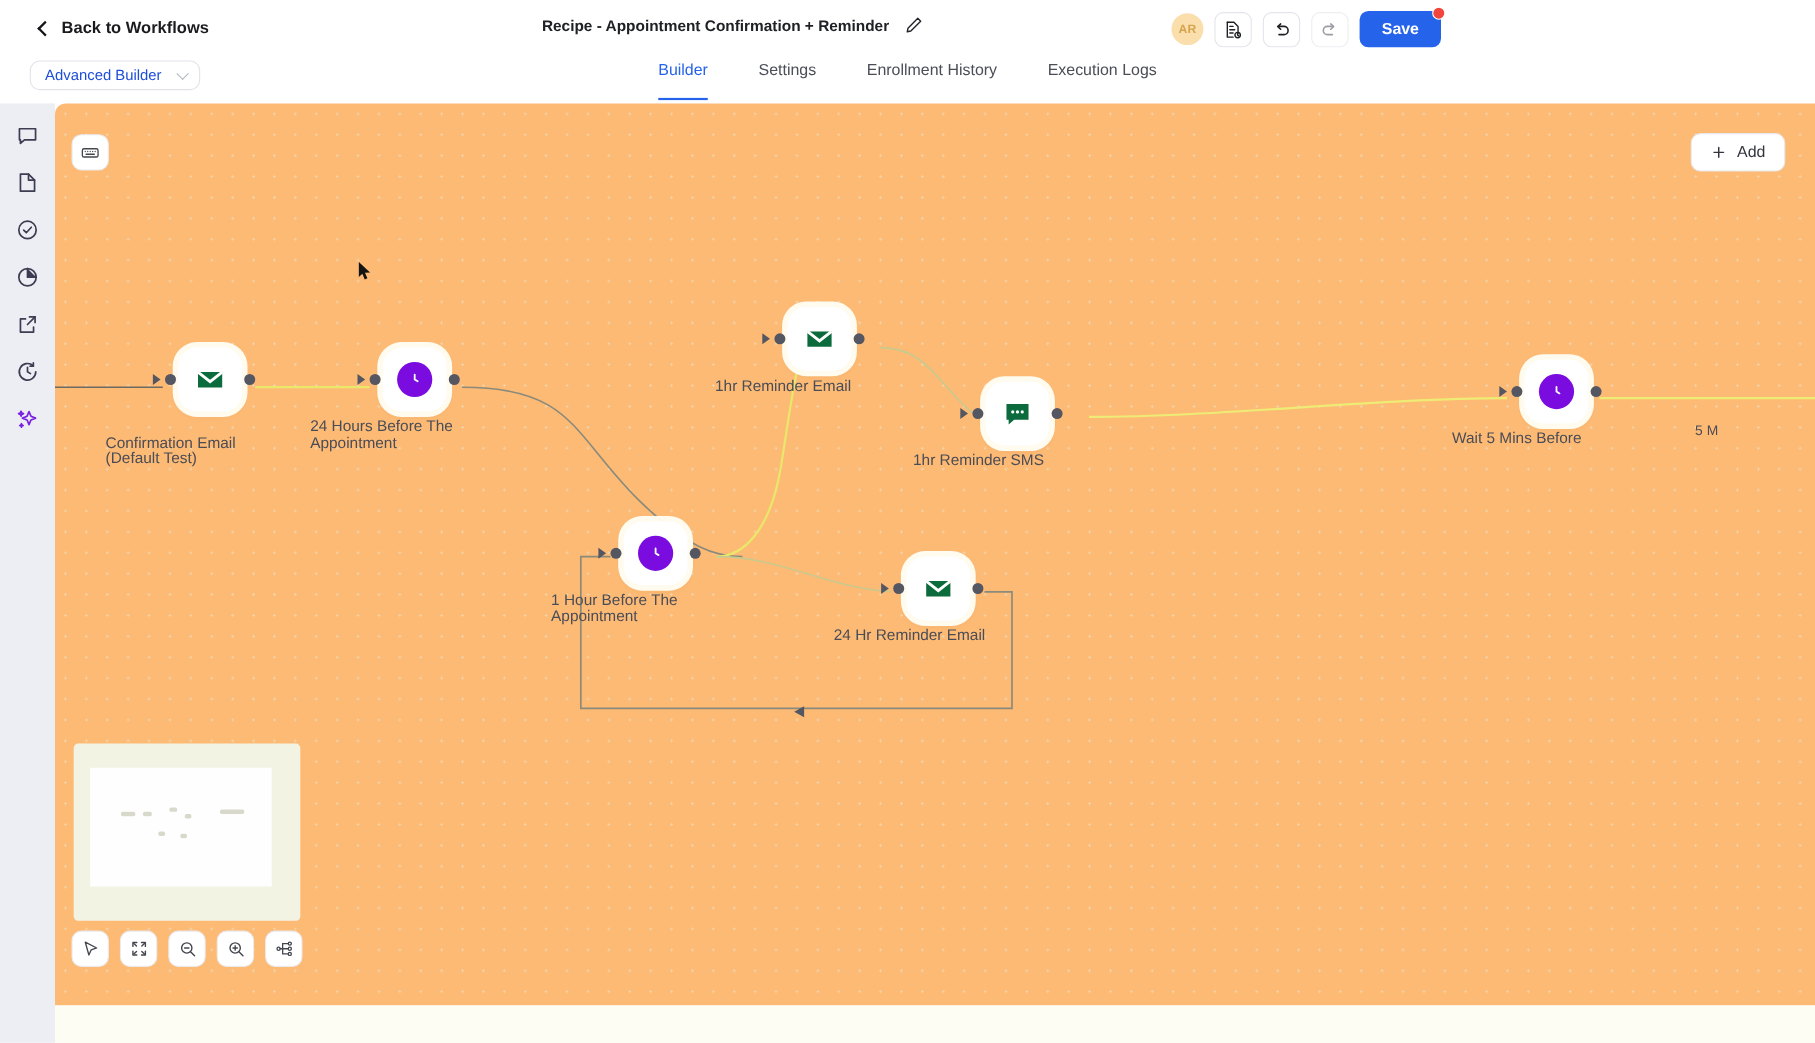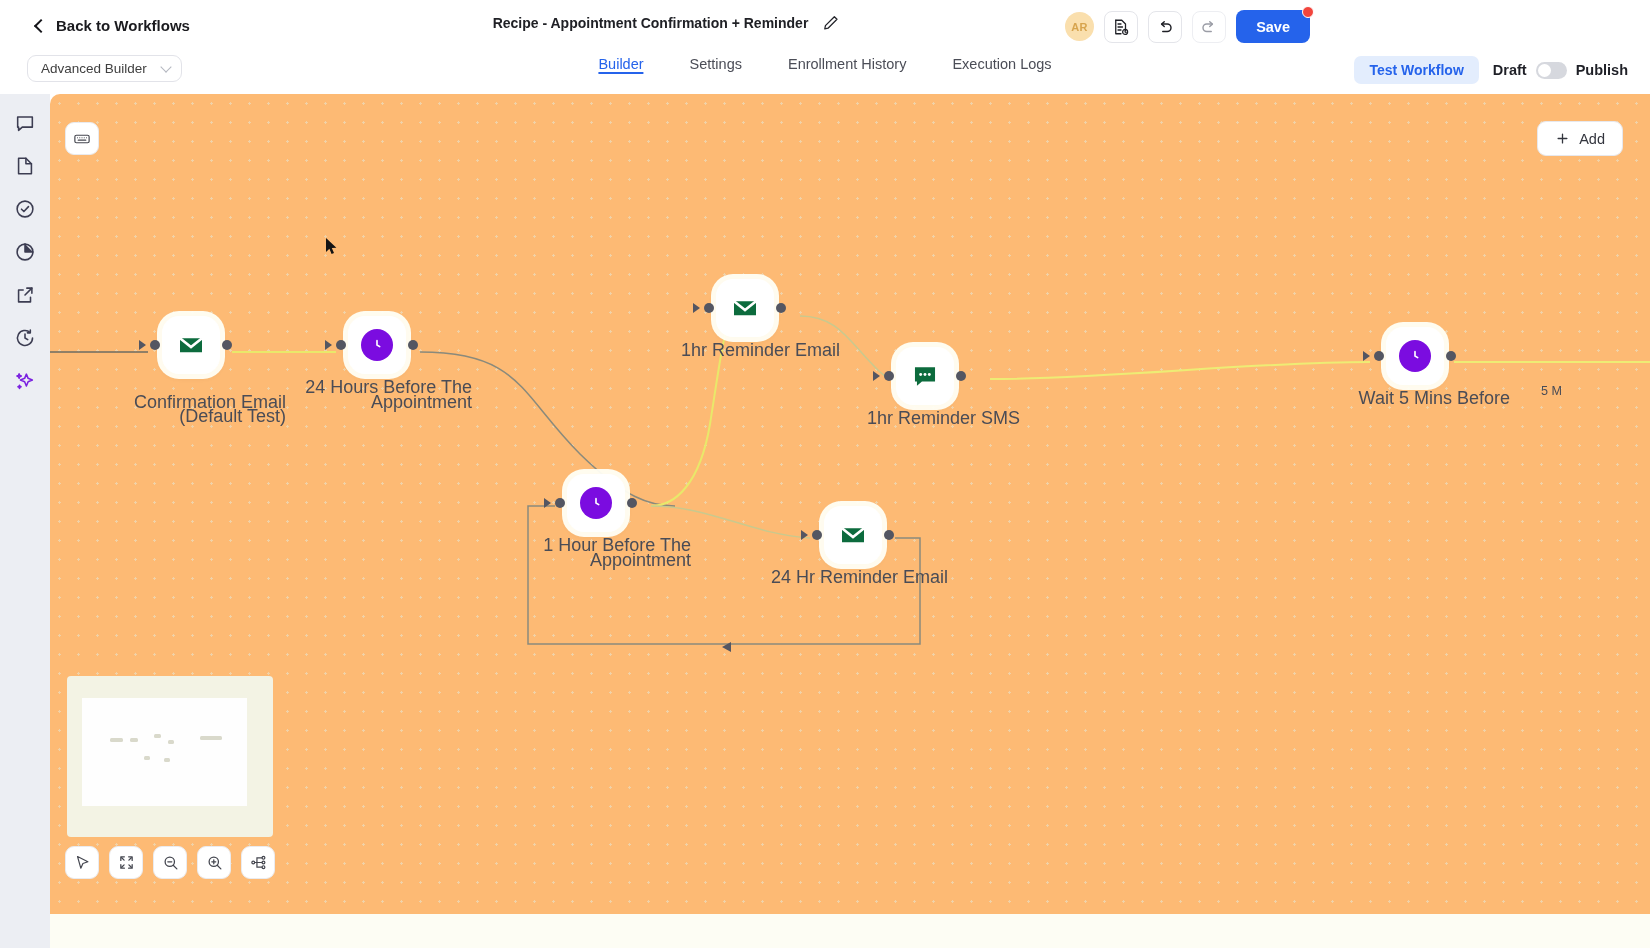--- a/index.html
+++ b/index.html
@@ -68,33 +68,33 @@
   
   .secondbar {
     position: absolute; left: 0; top: 56px; width: 1650px; height: 38px;
     background: #fff;
   }
   .builder-select {
     position: absolute; left: 27px; top: -1px;
     width: 155px; height: 27px;
     border: 1px solid #e2e3e9; border-radius: 9px; background: #fff;
     display: flex; align-items: center; justify-content: space-between;
-    padding: 0 11px 0 13px; font-size: 13.5px; color: #404040; cursor: pointer;
+    padding: 0 11px 0 13px; font-size: 13.5px; color: #1d4ed8; cursor: pointer;
   }
   .chev-down {
     width: 8px; height: 8px;
     border-right: 1.6px solid #b4b7c0; border-bottom: 1.6px solid #b4b7c0;
     transform: rotate(45deg); margin-top: -4px;
   }
   .tabs {
     position: absolute; left: 50%; top: 0; transform: translateX(-50%);
     display: flex; align-items: flex-start; gap: 46px; white-space: nowrap;
   }
   .tab {
-    font-size: 14.5px; color: #4b4d57; cursor: pointer; padding-bottom: 0;
+    font-size: 14.5px; color: #4b4d57; cursor: pointer; padding-bottom: 17px;
   }
   .tab.active { color: #2563eb; border-bottom: 2.5px solid #2563eb; }
   .right-ctrls {
     position: absolute; right: 22px; top: 0;
     display: flex; align-items: center; gap: 14px;
   }
   .test-wf {
     background: #e3edfd; color: #2563eb; font-size: 14px; font-weight: bold;
     padding: 6px 15px; border-radius: 7px; cursor: pointer;
   }
@@ -158,22 +158,22 @@
     width: 58px; height: 58px; border-radius: 17px; background: #fff;
     box-shadow: 0 0 0 5px rgba(255,255,245,.95), 0 2px 7px rgba(70,70,40,.13);
     display: flex; align-items: center; justify-content: center;
     cursor: pointer;
   }
   .node-ic { width: 32px; height: 32px; border-radius: 50%;
     display: flex; align-items: center; justify-content: center; }
   .ic-clock { background: #7b0ce0; }
   .node-label {
     position: absolute; left: 50%; transform: translateX(-50%);
-    top: 64px; width: 190px; text-align: right;
-    font-size: 18px; color: #4a4c56; line-height: 14.5px;
+    top: 64px; width: 190px; text-align: left;
+    font-size: 14px; color: #4a4c56; line-height: 14.5px;
     white-space: pre-line; pointer-events: none;
   }
   .node-label .sub { display: block; }
 
   .port {
     position: absolute; width: 10px; height: 10px; border-radius: 50%;
     background: #545662; top: 24px;
   }
   .port.in  { left: -12px; }
   .port.out { right: -12px; }
@@ -266,30 +266,20 @@
     <span class="chev-down"></span>
   </div>
 
   <div class="tabs">
     <div class="tab active">Builder</div>
     <div class="tab">Settings</div>
     <div class="tab">Enrollment History</div>
     <div class="tab">Execution Logs</div>
   </div>
 
-  <div class="right-ctrls">
-    <div class="test-wf">Test Workflow</div>
-    <div class="pub-group">
-      <span class="pub-label">Draft</span>
-      <div class="toggle">
-          <span class="knob"></span>
-        </div>
-      <span class="pub-label">Publish</span>
-    </div>
-  </div>
 </div>
 
 <div class="rail">
   <svg class="rail-icon" viewBox="0 0 24 24" fill="none" stroke="#3c3d52" stroke-width="1.7" stroke-linecap="round" stroke-linejoin="round">
     <path d="M4 5.5h16v11H9l-4 3.5v-3.5H4z"></path>
   </svg>
   <svg class="rail-icon" viewBox="0 0 24 24" fill="none" stroke="#3c3d52" stroke-width="1.7" stroke-linecap="round" stroke-linejoin="round">
     <path d="M5 3.5h8l6 6v11H5z"></path>
       <path d="M13 3.5v6h6"></path>
   </svg>

